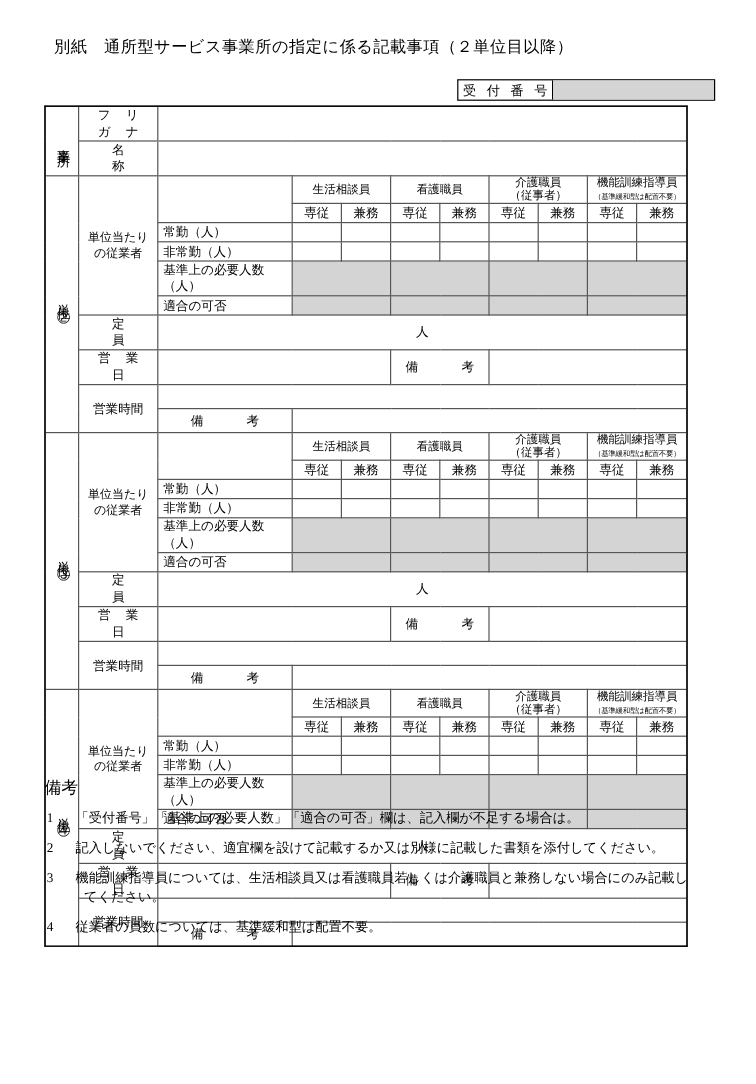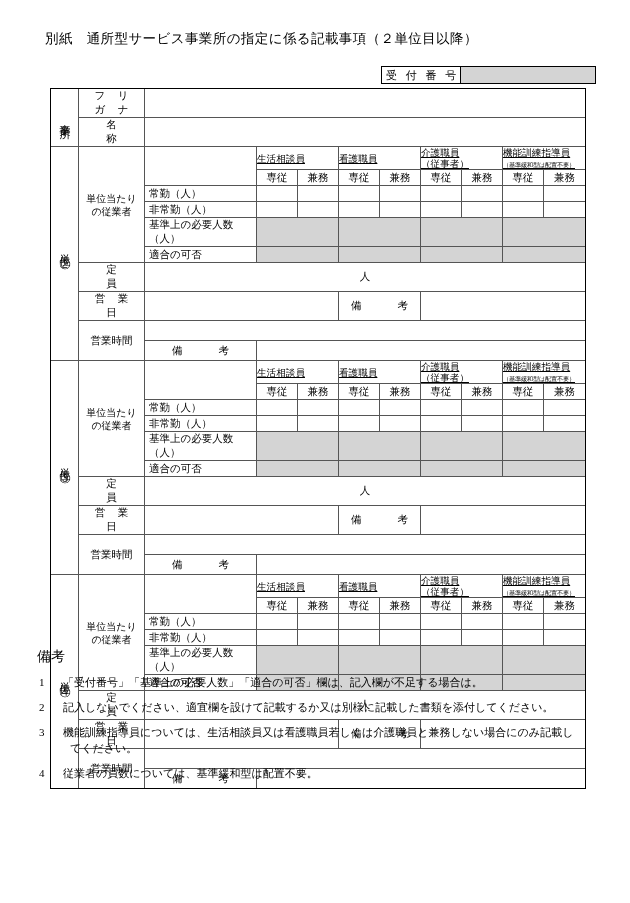--- a/index.html
+++ b/index.html
@@ -56,21 +56,21 @@
     padding-left: 3px;
   }
   .receipt-value {
     flex: 1;
     background: #d4d4d4;
   }
 
   
   .form-table {
     position: absolute;
-    left: 50px;
+    left: 37px;
     top: 88px;
     width: 535px;
     border-collapse: collapse;
     table-layout: fixed;
     font-size: 10.5px;
     padding-left: 28px;
   }
   .form-table td {
     border: 0.8px solid #555;
     padding: 0;
@@ -122,22 +122,21 @@
   }
   .tiny {
     font-size: 6.2px;
     letter-spacing: -0.2px;
     line-height: 1.05;
     white-space: nowrap;
   }
   .hdr2 {
     font-size: 9.6px;
     line-height: 1.15;
-    text-align: left;
-    text-decoration: underline;
+    text-align: center;
   }
   .unit-emp {
     font-size: 10px;
     line-height: 1.3;
     text-align: center;
   }
 
   
   .notes {
     position: absolute;

